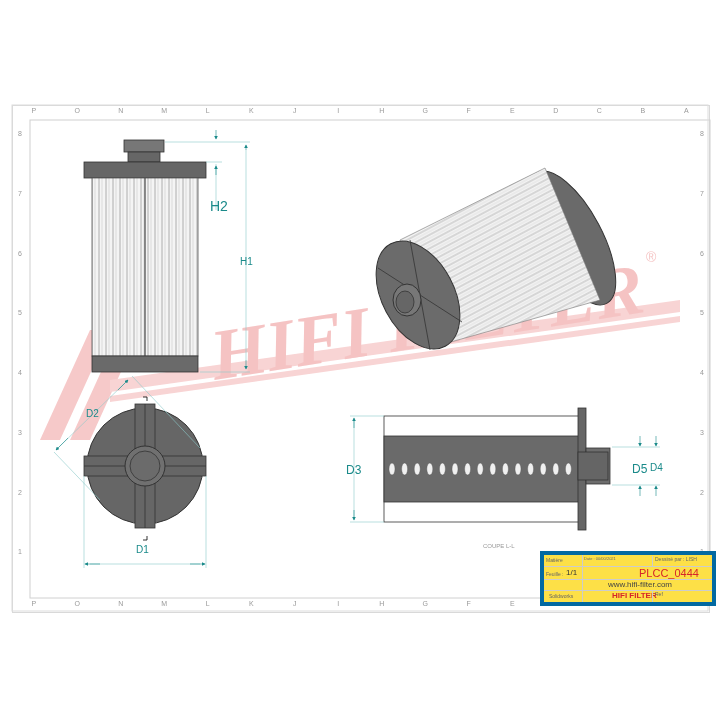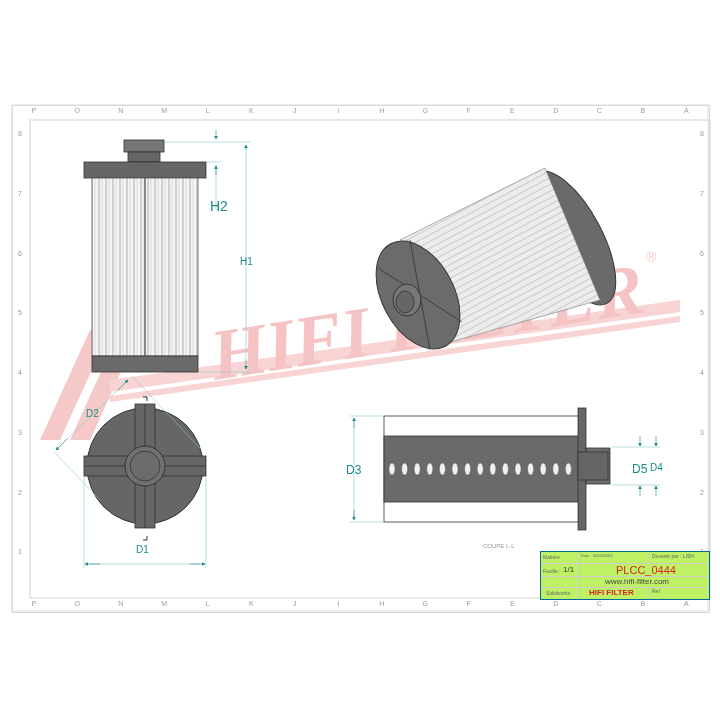--- a/index.html
+++ b/index.html
@@ -1,22 +1,22 @@
 <!DOCTYPE html>
 <html><head>
 <meta charset="utf-8">
 <style>
   html,body{margin:0;padding:0;background:#fff;}
   body{width:720px;height:720px;position:relative;overflow:hidden;font-family:"Liberation Sans",sans-serif;}
   .sheet{position:absolute;left:12px;top:105px;width:696px;height:506px;border:1px solid #d9d9d9;}
   .zone{position:absolute;font-size:7px;color:#999;text-align:center;}
   svg{position:absolute;left:0;top:0;}
-  .tb{position:absolute;left:540px;top:551px;width:168px;height:47px;border:1px solid #0369a1;background:#bef264;font-size:5px;color:#666;}
+  .tb{position:absolute;left:540px;top:551px;width:168px;height:47px;border:4px solid #0369a1;background:#fde047;font-size:5px;color:#666;}
   .tb div{position:absolute;}
-  .red{color:#d6252a;}
+  .red{color:#d6252a;margin-left:20px;}
 </style>
 </head>
 <body>
 
 <div class="sheet"></div>
 
 <div id="zones-top">
     <div class="zone" style="left: 12px; top: 107px; width: 43.5px;">P</div>
     <div class="zone" style="left: 55.5px; top: 107px; width: 43.5px;">O</div>
     <div class="zone" style="left: 99px; top: 107px; width: 43.5px;">N</div>

